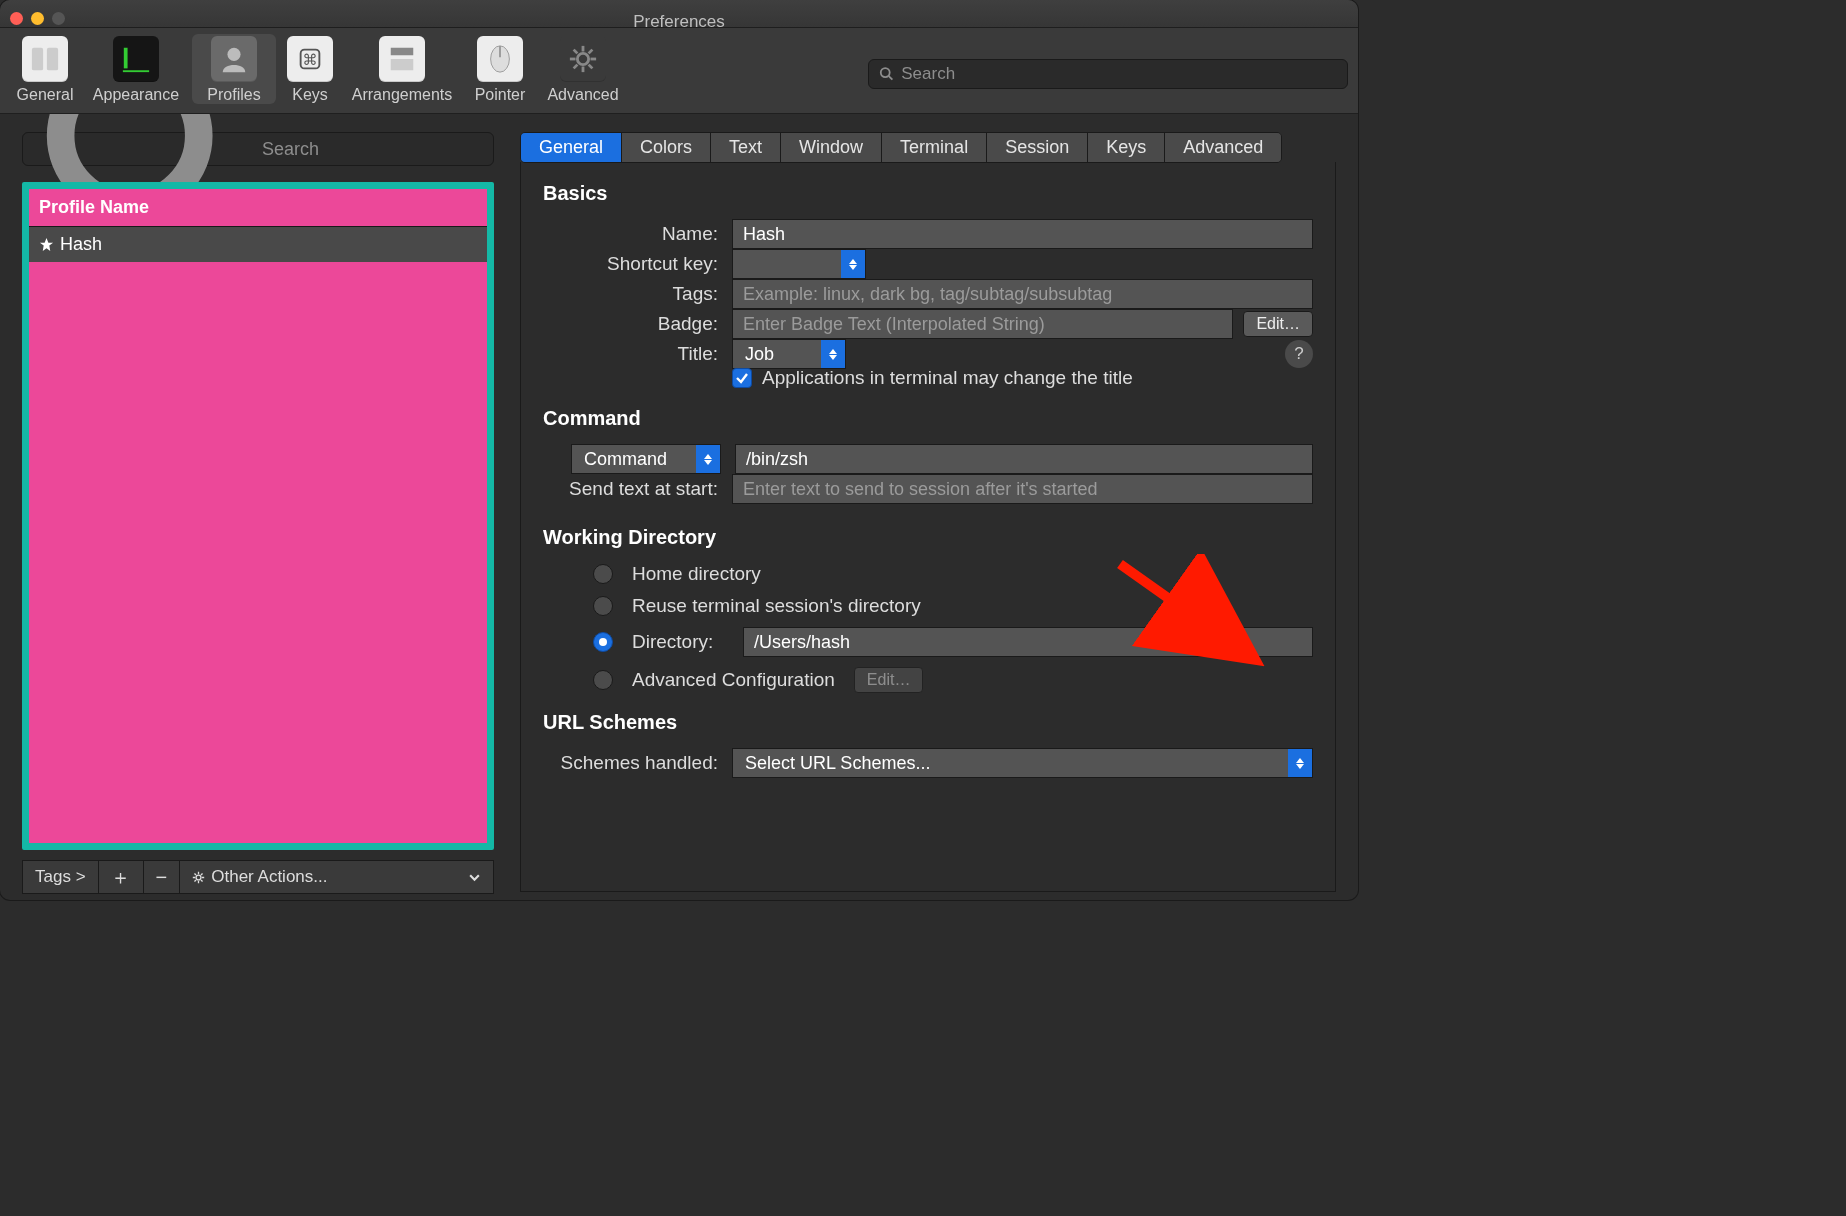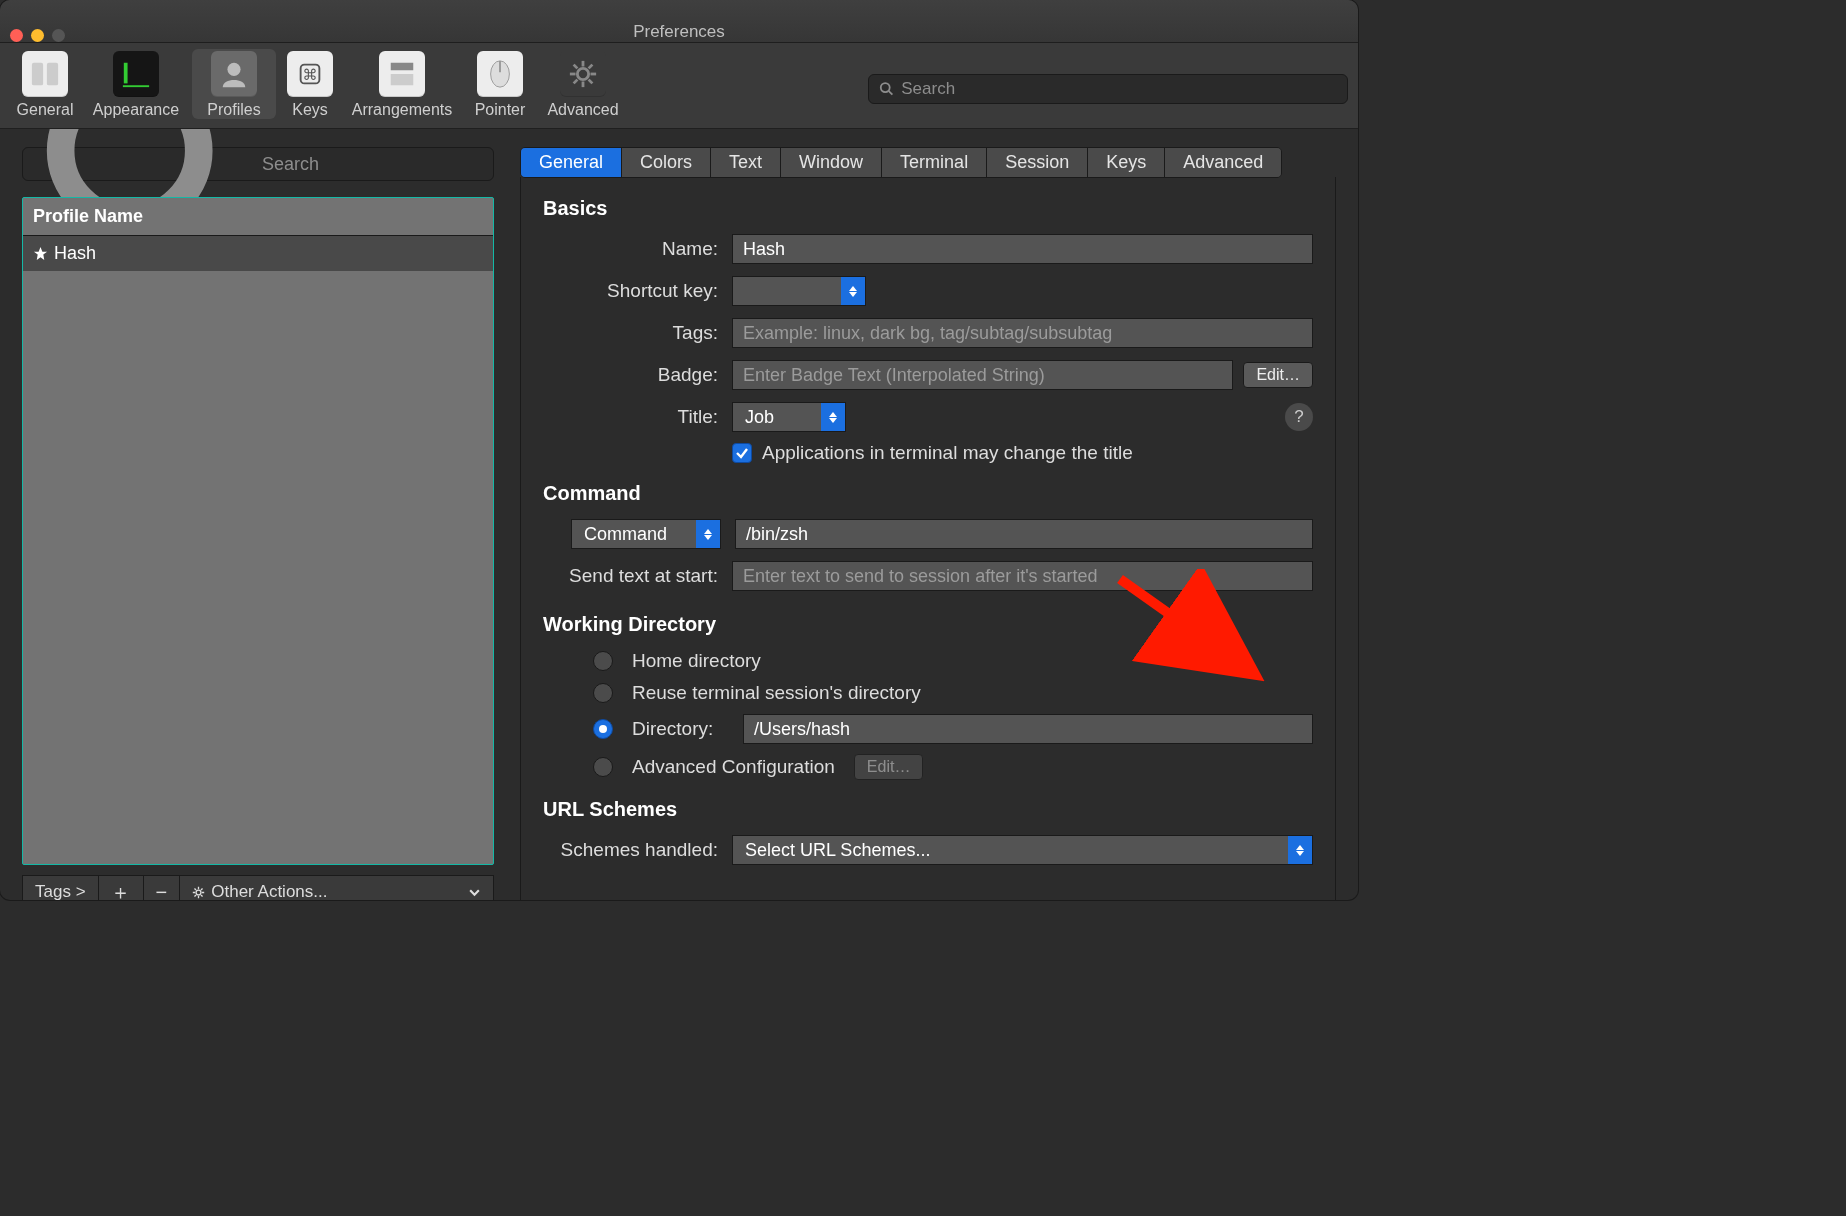--- a/index.html
+++ b/index.html
@@ -16,26 +16,26 @@
     width: 1358px;
     height: 900px;
     background: #2c2c2c;
     border-radius: 10px;
     position: relative;
     overflow: hidden;
     box-shadow: 0 0 0 1px rgba(0,0,0,.4);
   }
   
   .titlebar {
-    height: 43px;
+    height: 28px;
     background: linear-gradient(#3f3f3f,#363636);
     border-bottom: 1px solid #1e1e1e;
     display: flex;
-    align-items: flex-end;
-    padding: 0 10px;
+    align-items: flex-start;
+    padding: 12px 10px;
     position: relative;
   }
   .traffic { display:flex; gap:8px; }
   .traffic span { width:13px; height:13px; border-radius:50%; display:block;}
   .tl-close{background:#ff5f56;}
   .tl-min{background:#ffbd2e;}
   .tl-max{background:#555;}
   .winTitle { position:absolute; left:0; right:0; text-align:center; color:#bfbfbf; font-size:17px; pointer-events:none;}
   
   .toolbar {
@@ -105,22 +105,22 @@
     border:1px solid #1a1a1a;
     border-radius:6px;
     display:flex; align-items:center;
     padding:0 10px; gap:8px;
     color:#8d8d8d;
   }
   .profile-search input { background:transparent; border:0; outline:0; color:#ccc; font-size:18px; width:100%;}
   .profile-search input::placeholder{color:#8d8d8d;}
   .profile-list {
     margin-top:16px;
-    border:1px solid #14b8a6;
-    background:#737373;
+    border:7px solid #14b8a6;
+    background:#ec4899;
     flex:1;
     border-radius:2px;
   }
   .profile-header{
     padding:8px 10px;
     font-weight:600;
     color:#fff;
     border-bottom:1px solid #1a1a1a;
   }
   .profile-row{
@@ -181,21 +181,21 @@
     height: calc(100% - 40px);
     overflow:hidden;
   }
   .section-title{
     font-weight:700; color:#fff; font-size:20px;
     margin-bottom:14px;
   }
   .row{
     display:flex;
     align-items:center;
-    margin-bottom:12px;
+    margin-bottom:0;
     gap:14px;
   }
   .row .label{
     width:175px;
     text-align:right;
     color:#ddd;
     font-size:19px;
   }
   .row .control{ flex:1; display:flex; align-items:center; gap:10px;}
   .text-input{

